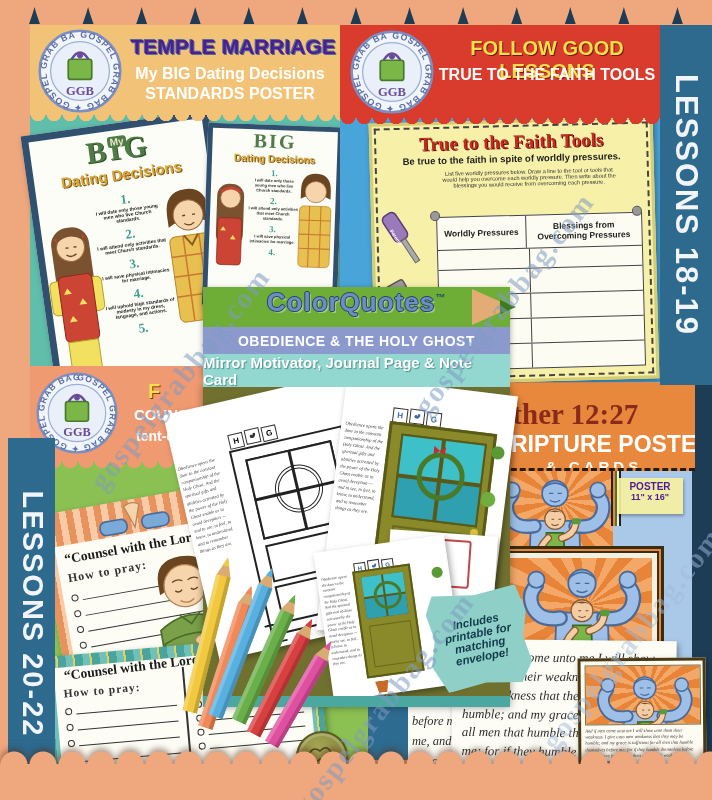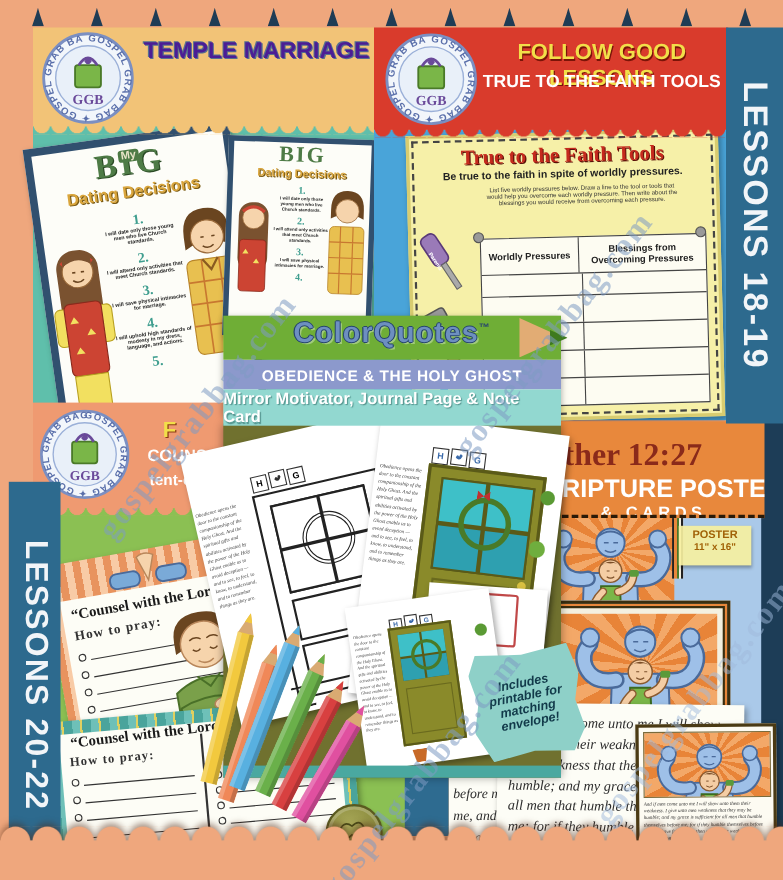--- a/index.html
+++ b/index.html
@@ -172,20 +172,22 @@
       <circle cx="50" cy="50" r="48" fill="#f2f6fb" stroke="#7b8fc2" stroke-width="3"></circle>
       <circle cx="50" cy="50" r="35" fill="#e9f0f9" stroke="#9bb0d8" stroke-width="1.5"></circle>
       <path id="lp1" d="M 50 10 A 40 40 0 1 1 49.9 10" fill="none"></path>
       <text font-size="10.5" fill="#5a6faa" font-weight="bold" letter-spacing="1"><textPath href="#lp1">GOSPEL GRAB BAG ✦ GOSPEL GRAB BAG ✦</textPath></text>
       <rect x="36" y="36" width="28" height="24" rx="3" fill="#7ab648" stroke="#4a7a28" stroke-width="2"></rect>
       <path d="M40 36 Q50 20 60 36" fill="none" stroke="#6a4a9a" stroke-width="3"></path>
       <path d="M46 32 q4 -8 8 0 q-4 6 -8 0" fill="#6a4a9a"></path>
       <text x="50" y="78" text-anchor="middle" font-size="15" font-weight="bold" fill="#6a4a9a" style="font-family:'Liberation Serif',serif">GGB</text>
     </svg>
     <div class="abs" style="left:94px;top:10px;width:212px;text-align:right;font-weight:bold;font-size:21px;color:#4c1d95;text-shadow:1px 1px 0 #57708f,-1px -1px 0 #57708f;">TEMPLE MARRIAGE</div>
+    <div class="abs" style="left:94px;top:40px;width:212px;text-align:center;font-weight:bold;font-size:16px;color:#fff;">My BIG Dating Decisions</div>
+    <div class="abs" style="left:94px;top:60px;width:212px;text-align:center;font-weight:bold;font-size:16px;color:#fff;">STANDARDS POSTER</div>
     <div class="scb sc-gold"></div>
   </div>
 
   <div class="abs blue-sw" style="left:340px;top:118px;width:322px;height:264px;z-index:1;">
     <div class="abs card" style="left:32px;top:2px;width:278px;height:256px;background:#f6f0a8;border:3px solid #d8cc70;outline:2px dashed #444;outline-offset:-7px;transform:rotate(-1.5deg);overflow:hidden;">
       <div style="text-align:center;margin-top:8px;font-family:'Liberation Serif',serif;font-weight:bold;font-size:19px;color:#c52a1e;text-shadow:1px 1px 0 #5a1008;">True to the Faith Tools</div>
       <div style="text-align:center;font-size:9.5px;font-weight:bold;color:#222;">Be true to the faith in spite of worldly pressures.</div>
       <div class="abs" style="left:66px;top:46px;width:180px;font-size:5.6px;color:#333;text-align:center;">List five worldly pressures below.  Draw a line to the tool or tools that would help you overcome each worldly pressure.  Then write about the blessings you would receive from overcoming each pressure.</div>
 
       <svg class="abs" style="left:4px;top:78px;" width="58" height="170" viewBox="0 0 58 170">
@@ -258,21 +260,21 @@
   </div>
   <div class="abs" style="left:690px;top:383px;width:22px;height:377px;background:#1d3d57;z-index:3;"></div>
 
   <div class="abs damask" style="left:493px;top:468px;width:199px;height:292px;z-index:3;">
     <div class="abs burst-bg" style="left:4px;top:0;width:116px;height:78px;overflow:hidden;">
       <svg width="140" height="120" viewBox="0 0 160 140" style="position:absolute;left:-12px;top:-2px;">
           <use href="#muscle"></use>
         </svg>
     </div>
     <div class="abs" style="left:118px;top:0px;width:10px;height:58px;background:repeating-linear-gradient(90deg,#222 0 2px,#e8873b 2px 4px,#4a7a2a 4px 6px,#f4f0e0 6px 8px);"></div>
-    <div class="abs" style="left:124px;top:10px;width:66px;height:36px;background:rgba(246,240,160,.92);box-shadow:1px 2px 3px rgba(0,0,0,.3);text-align:center;font-weight:bold;color:#a16207;">
+    <div class="abs" style="left:124px;top:10px;width:66px;height:36px;background:rgba(246,240,160,.92);box-shadow:1px 2px 3px rgba(0,0,0,.3);text-align:center;font-weight:bold;color:#4c1d95;">
       <div style="font-size:10px;margin-top:3px;">POSTER</div>
       <div style="font-size:9px;">11" x 16"</div>
     </div>
 
     <div class="abs card" style="left:4px;top:78px;width:167px;height:136px;background:#f4f0e0;border:3px solid #3a2e10;box-shadow:inset 0 0 0 2px #e8873b,inset 0 0 0 4px #3a2e10,inset 0 0 0 7px #f4f0e0;padding:9px;box-sizing:border-box;">
       <div class="burst-bg" style="width:100%;height:100%;position:relative;overflow:hidden;">
         <svg width="146" height="128" viewBox="0 0 160 140" style="position:absolute;left:0;top:-4px;">
             <use href="#muscle"></use>
           </svg>
       </div>

